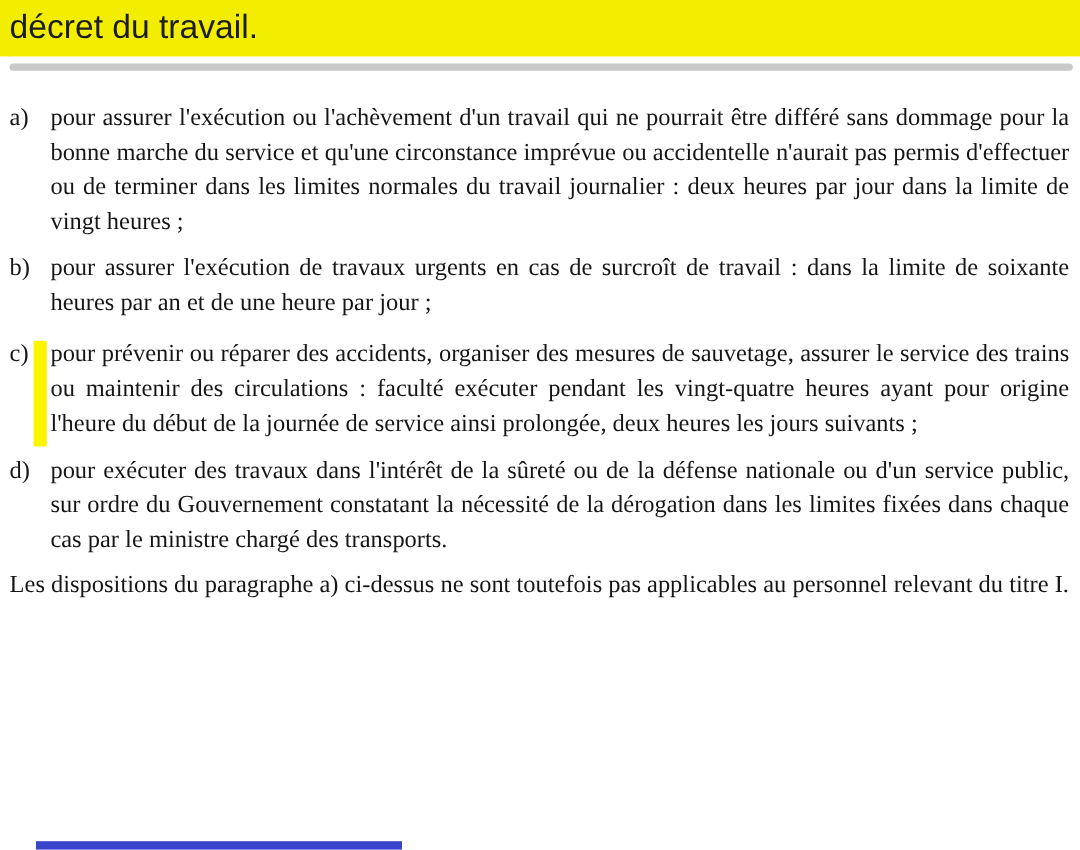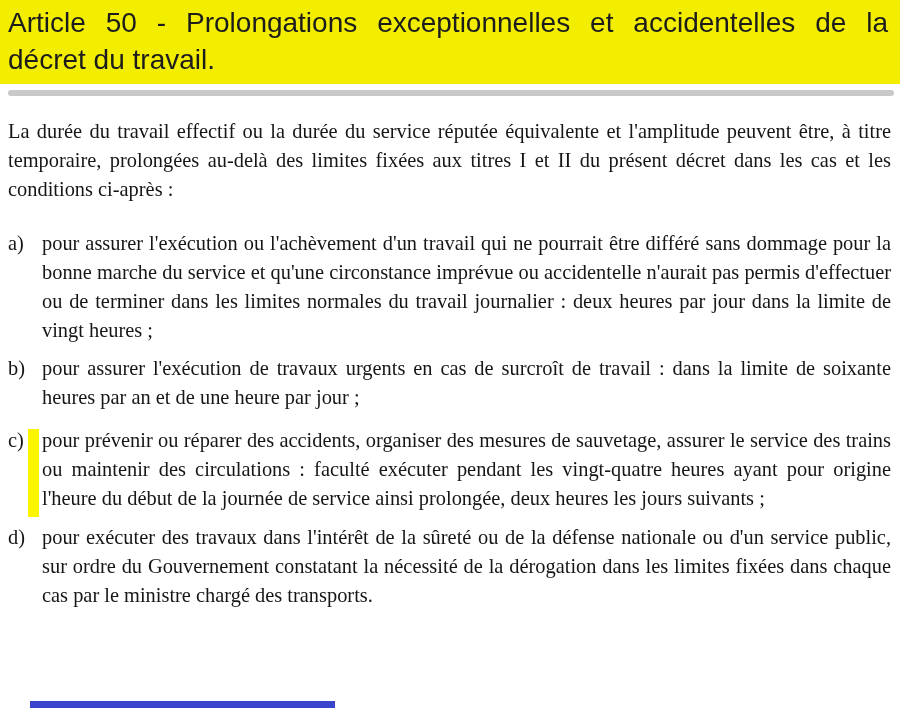--- a/index.html
+++ b/index.html
@@ -51,29 +51,27 @@
     position:absolute;left:30px;top:701px;width:305px;height:7px;
     background:var(--blue);
   }
 </style>
 </head>
 <body>
 
 <div class="page">
 
   <div class="title-block">
-    <div class="title-line1">Article 50 - Prolongations exceptionnelles et accidentelles de la</div>
     <div class="title-line2">décret du travail.</div>
   </div>
 
   <div class="rule"></div>
 
   <div class="content">
 
-    <p class="para intro">La durée du travail effectif ou la durée du service réputée équivalente et l'amplitude peuvent être, à titre temporaire, prolongées au-delà des limites fixées aux titres I et II du présent décret dans les cas et les conditions ci-après :</p>
 
     <div class="item item-a">
       <span class="item-label">a)</span>
       <div class="item-text">pour assurer l'exécution ou l'achèvement d'un travail qui ne pourrait être différé sans dommage pour la bonne marche du service et qu'une circonstance imprévue ou accidentelle n'aurait pas permis d'effectuer ou de terminer dans les limites normales du travail journalier : deux heures par jour dans la limite de vingt heures ;</div>
     </div>
 
     <div class="item item-b">
       <span class="item-label">b)</span>
       <div class="item-text">pour assurer l'exécution de travaux urgents en cas de surcroît de travail : dans la limite de soixante heures par an et de une heure par jour ;</div>
     </div>
@@ -82,18 +80,19 @@
       <span class="item-label">c)</span>
       <div class="highlight-marker"></div>
       <div class="item-text">pour prévenir ou réparer des accidents, organiser des mesures de sauvetage, assurer le service des trains ou maintenir des circulations : faculté exécuter pendant les vingt-quatre heures ayant pour origine l'heure du début de la journée de service ainsi prolongée, deux heures les jours suivants ;</div>
     </div>
 
     <div class="item item-d">
       <span class="item-label">d)</span>
       <div class="item-text">pour exécuter des travaux dans l'intérêt de la sûreté ou de la défense nationale ou d'un service public, sur ordre du Gouvernement constatant la nécessité de la dérogation dans les limites fixées dans chaque cas par le ministre chargé des transports.</div>
     </div>
 
+    <p class="para footer-para">Les dispositions du paragraphe a) ci-dessus ne sont toutefois pas applicables au personnel relevant du titre I.</p>
 
   </div>
 
   <div class="bottom-bar"></div>
 
 </div>
 
 </body></html>

